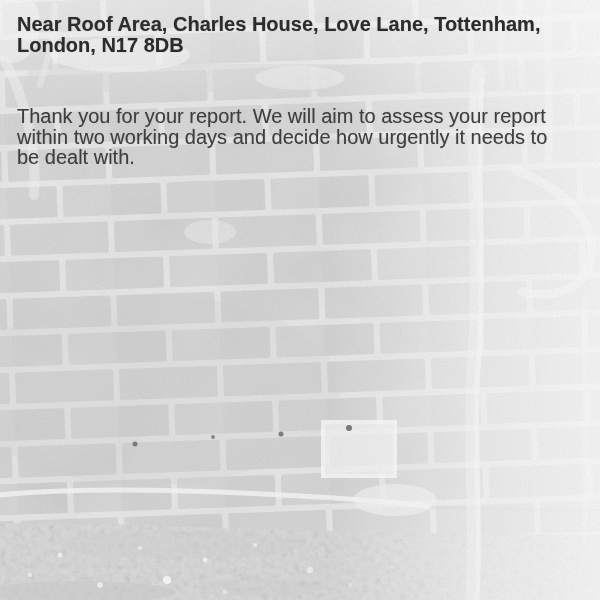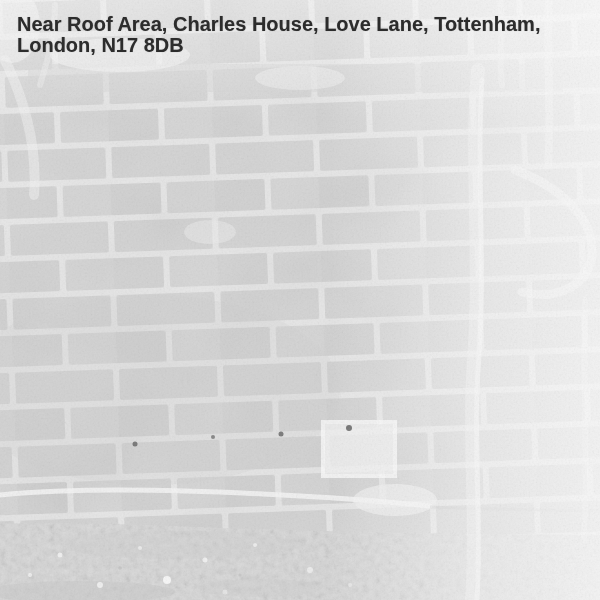--- a/index.html
+++ b/index.html
@@ -137,14 +137,15 @@
       <circle cx="213" cy="437" r="2" opacity="0.7"></circle>
       <circle cx="281" cy="434" r="2.5" opacity="0.8"></circle>
       <circle cx="349" cy="428" r="3" opacity="0.85"></circle>
     </g>
 
     <rect x="0" y="0" width="600" height="600" filter="url(#grain)" opacity="0.13"></rect>
   </svg>
 
   <div class="overlay-text location-title">Near Roof Area, Charles House, Love Lane, Tottenham, London, N17 8DB</div>
 
+  <div class="overlay-text confirm-message">Thank you for your report. We will aim to assess your report within two working days and decide how urgently it needs to be dealt with.</div>
 
 </div>
 
 </body></html>

